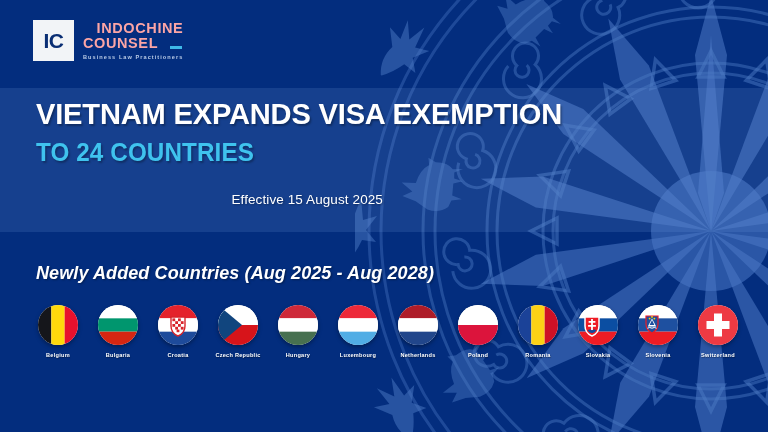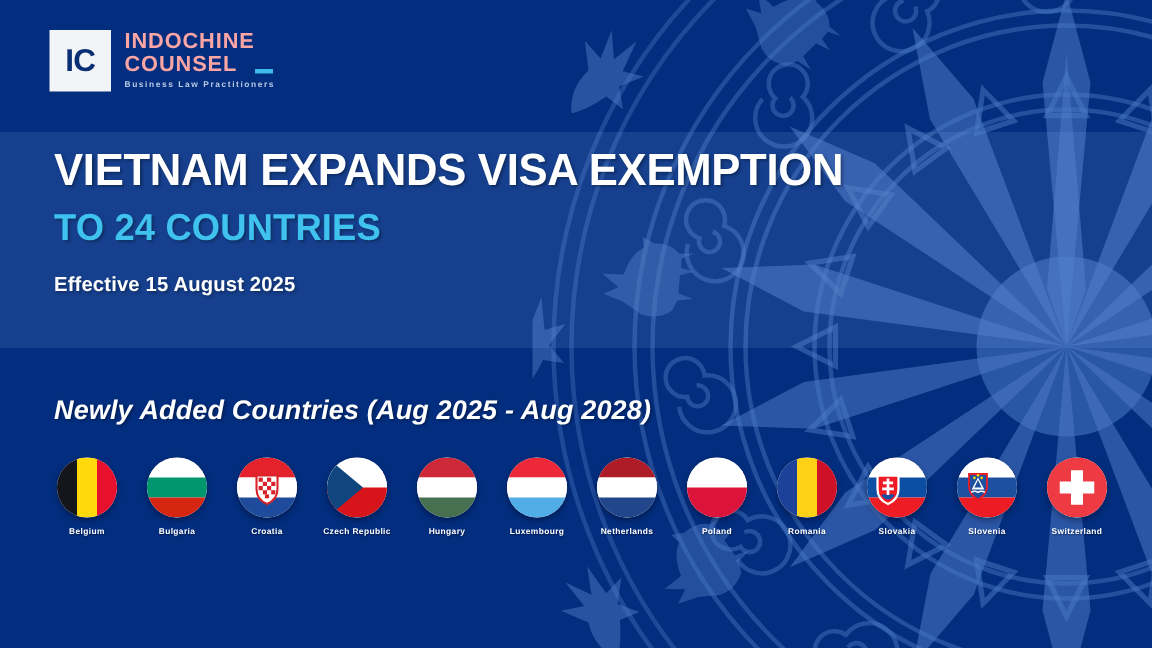--- a/index.html
+++ b/index.html
@@ -29,21 +29,21 @@
   #headline-band {
     position:absolute;
     left:0; top:88px;
     width:768px; height:144px;
     background:rgba(120,160,225,0.17);
   }
 
   
   #logo-block {
     position:absolute; left:33px; top:20px;
-    display:flex; align-items:center; gap:9px;
+    display:flex; align-items:center; gap:9px;text-align:right;
   }
   #logo-mark {
     width:41px; height:41px;
     background:#F2F4F7;
     display:flex; align-items:center; justify-content:center;
   }
   #logo-mark span {
     color:#0A2E74;
     font-size:21px;
     font-weight:bold;
@@ -93,25 +93,26 @@
     line-height:1.05;
     margin-top:9px;
     text-shadow:1.5px 1.5px 2px rgba(0,0,0,0.28);
     transform:scaleX(0.97);
     transform-origin:left center;
     white-space:nowrap;
   }
   #effective-date {
     color:#FFFFFF;
     font-size:13.5px;
-    font-weight:bold;
+    font-weight:normal;
     letter-spacing:0.1px;
-    margin-top:17px;
+    margin-top:27px;
     text-shadow:1.2px 1.2px 2px rgba(0,0,0,0.32);
     white-space:nowrap;
+    text-align:center;
   }
 
   
   #section-heading {
     position:absolute; left:36px; top:263px;
     color:#FFFFFF;
     font-size:18px;
     font-weight:bold;
     font-style:italic;
     letter-spacing:0.1px;

